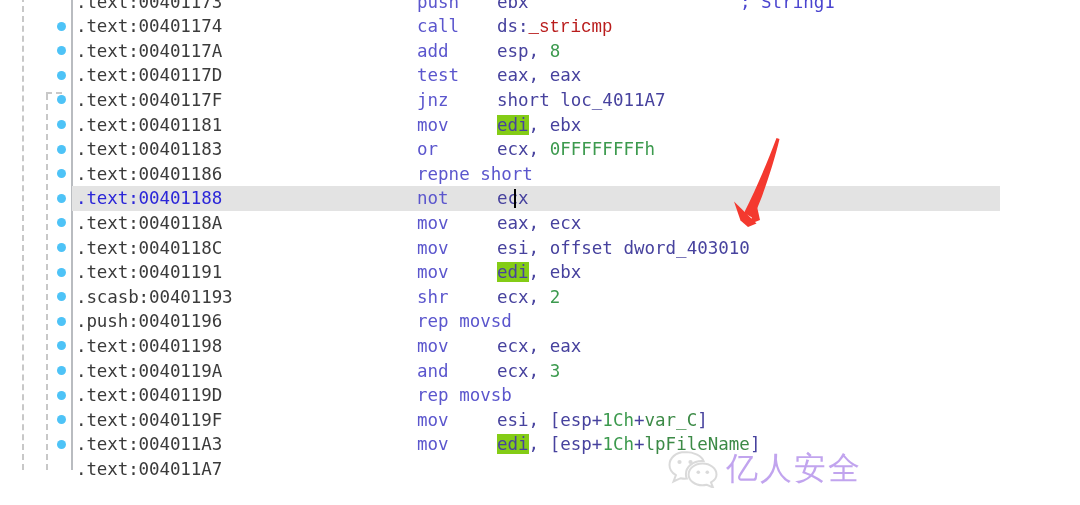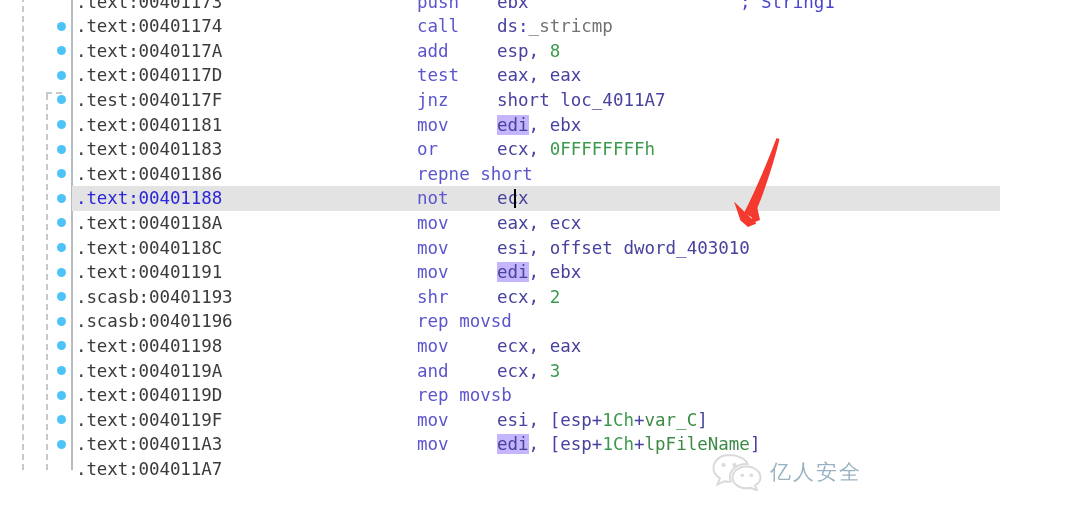--- a/index.html
+++ b/index.html
@@ -100,23 +100,23 @@
     color: #47429e;
   }
   .cmt {
     position: absolute;
     left: 740px; top: 0;
     color: #4a44cf;
   }
 
   
   .num   { color: #3c9a4e; }
-  .sym   { color: #737373; }
+  .sym   { color: #b91c1c; font-family: Liberation Mono, monospace; }
   .var   { color: #3c8a46; }
-  .reghl { background: #c4b5fd; color: #47429e; }
+  .reghl { background: #84cc16; color: #47429e; }
 
   
   .caret {
     position: absolute;
     width: 2px; height: 19px;
     background: #000000;
     top: 3px;
   }
 
   
@@ -132,23 +132,23 @@
     position: absolute;
     right: 22px;
     bottom: 14px;
     display: flex;
     align-items: center;
     gap: 8px;
     opacity: 0.42;
   }
   .watermark .wm-text {
     font-family: "DejaVu Sans", "Liberation Sans", sans-serif;
-    font-size: 21px;
+    font-size: 32px;
     letter-spacing: 2px;
-    color: #0c4a6e;
+    color: #6d28d9;
     white-space: nowrap;
   }
   .wechat-icon { display: block; }
 </style>
 </head>
 <body>
 
 <div id="app">
 
   <div class="gutter">
@@ -156,30 +156,30 @@
     <div class="gutter-line l2"></div>
     <div class="gutter-elbow"></div>
   </div>
   <div class="col-sep"></div>
 
   <div class="listing" id="listing">
       <div class="row" style="top: -10.5px;"><span class="addr">.text:00401173</span><span class="mnem">push</span><span class="ops">ebx</span><span class="cmt">; String1</span></div>
       <div class="row" style="top: 14.1px;"><span class="bullet"></span><span class="addr">.text:00401174</span><span class="mnem">call</span><span class="ops">ds:<span class="sym">_stricmp</span></span></div>
       <div class="row" style="top: 38.7px;"><span class="bullet"></span><span class="addr">.text:0040117A</span><span class="mnem">add</span><span class="ops">esp, <span class="num">8</span></span></div>
       <div class="row" style="top: 63.3px;"><span class="bullet"></span><span class="addr">.text:0040117D</span><span class="mnem">test</span><span class="ops">eax, eax</span></div>
-      <div class="row" style="top: 87.9px;"><span class="bullet"></span><span class="addr">.test:0040117F</span><span class="mnem">jnz</span><span class="ops">short loc_4011A7</span></div>
+      <div class="row" style="top: 87.9px;"><span class="bullet"></span><span class="addr">.text:0040117F</span><span class="mnem">jnz</span><span class="ops">short loc_4011A7</span></div>
       <div class="row" style="top: 112.5px;"><span class="bullet"></span><span class="addr">.text:00401181</span><span class="mnem">mov</span><span class="ops"><span class="reghl">edi</span>, ebx</span></div>
       <div class="row" style="top: 137.1px;"><span class="bullet"></span><span class="addr">.text:00401183</span><span class="mnem">or</span><span class="ops">ecx, <span class="num">0FFFFFFFFh</span></span></div>
       <div class="row" style="top: 161.7px;"><span class="bullet"></span><span class="addr">.text:00401186</span><span class="mnem">repne short</span></div>
       <div class="row selected" style="top: 186.3px; padding-left: 24px;"><div class="hl-bg"></div><span class="bullet"></span><span class="addr">.text:00401188</span><span class="mnem">not</span><span class="ops">ecx</span><span class="caret" style="left:514px"></span></div>
       <div class="row" style="top: 210.9px; padding-left: 21px;"><span class="bullet"></span><span class="addr">.text:0040118A</span><span class="mnem">mov</span><span class="ops">eax, ecx</span></div>
       <div class="row" style="top: 235.5px;"><span class="bullet"></span><span class="addr">.text:0040118C</span><span class="mnem">mov</span><span class="ops">esi, offset dword_403010</span></div>
       <div class="row" style="top: 260.1px; padding-left: 28px;"><span class="bullet"></span><span class="addr">.text:00401191</span><span class="mnem">mov</span><span class="ops"><span class="reghl">edi</span>, ebx</span></div>
       <div class="row" style="top: 284.7px;"><span class="bullet"></span><span class="addr">.scasb:00401193</span><span class="mnem">shr</span><span class="ops">ecx, <span class="num">2</span></span></div>
-      <div class="row" style="top: 309.3px;"><span class="bullet"></span><span class="addr">.scasb:00401196</span><span class="mnem">rep movsd</span></div>
+      <div class="row" style="top: 309.3px;"><span class="bullet"></span><span class="addr">.push:00401196</span><span class="mnem">rep movsd</span></div>
       <div class="row" style="top: 333.9px;"><span class="bullet"></span><span class="addr">.text:00401198</span><span class="mnem">mov</span><span class="ops">ecx, eax</span></div>
       <div class="row" style="top: 358.5px;"><span class="bullet"></span><span class="addr">.text:0040119A</span><span class="mnem">and</span><span class="ops">ecx, <span class="num">3</span></span></div>
       <div class="row" style="top: 383.1px;"><span class="bullet"></span><span class="addr">.text:0040119D</span><span class="mnem">rep movsb</span></div>
       <div class="row" style="top: 407.7px; text-decoration: underline;"><span class="bullet"></span><span class="addr">.text:0040119F</span><span class="mnem">mov</span><span class="ops">esi, [esp+<span class="num">1Ch</span>+<span class="var">var_C</span>]</span></div>
       <div class="row" style="top: 432.3px;"><span class="bullet"></span><span class="addr">.text:004011A3</span><span class="mnem">mov</span><span class="ops"><span class="reghl">edi</span>, [esp+<span class="num">1Ch</span>+<span class="var">lpFileName</span>]</span></div>
       <div class="row" style="top: 456.9px;"><span class="addr">.text:004011A7</span></div>
     </div>
 
   <div class="annot-arrow">
     <svg width="120" height="120" viewBox="0 0 120 120" aria-hidden="true">

